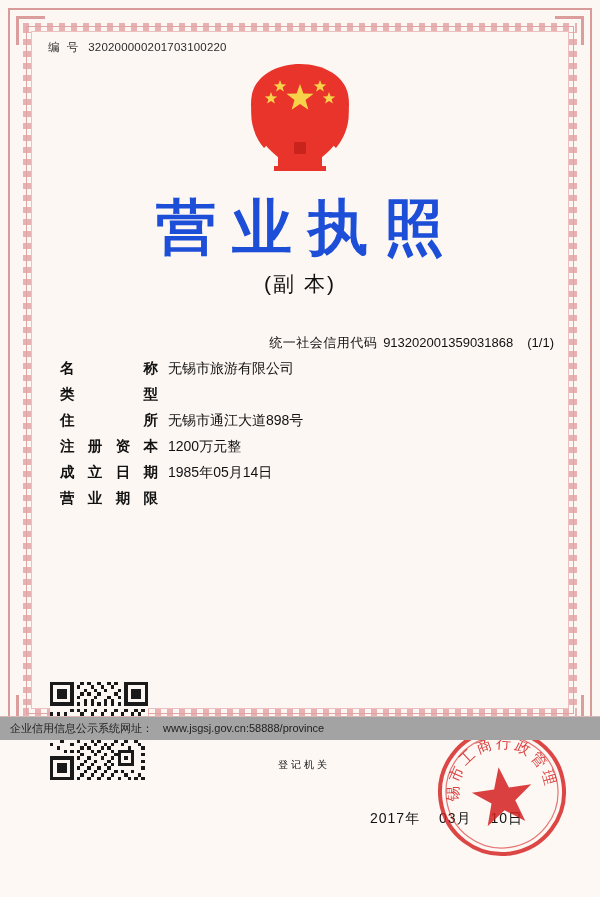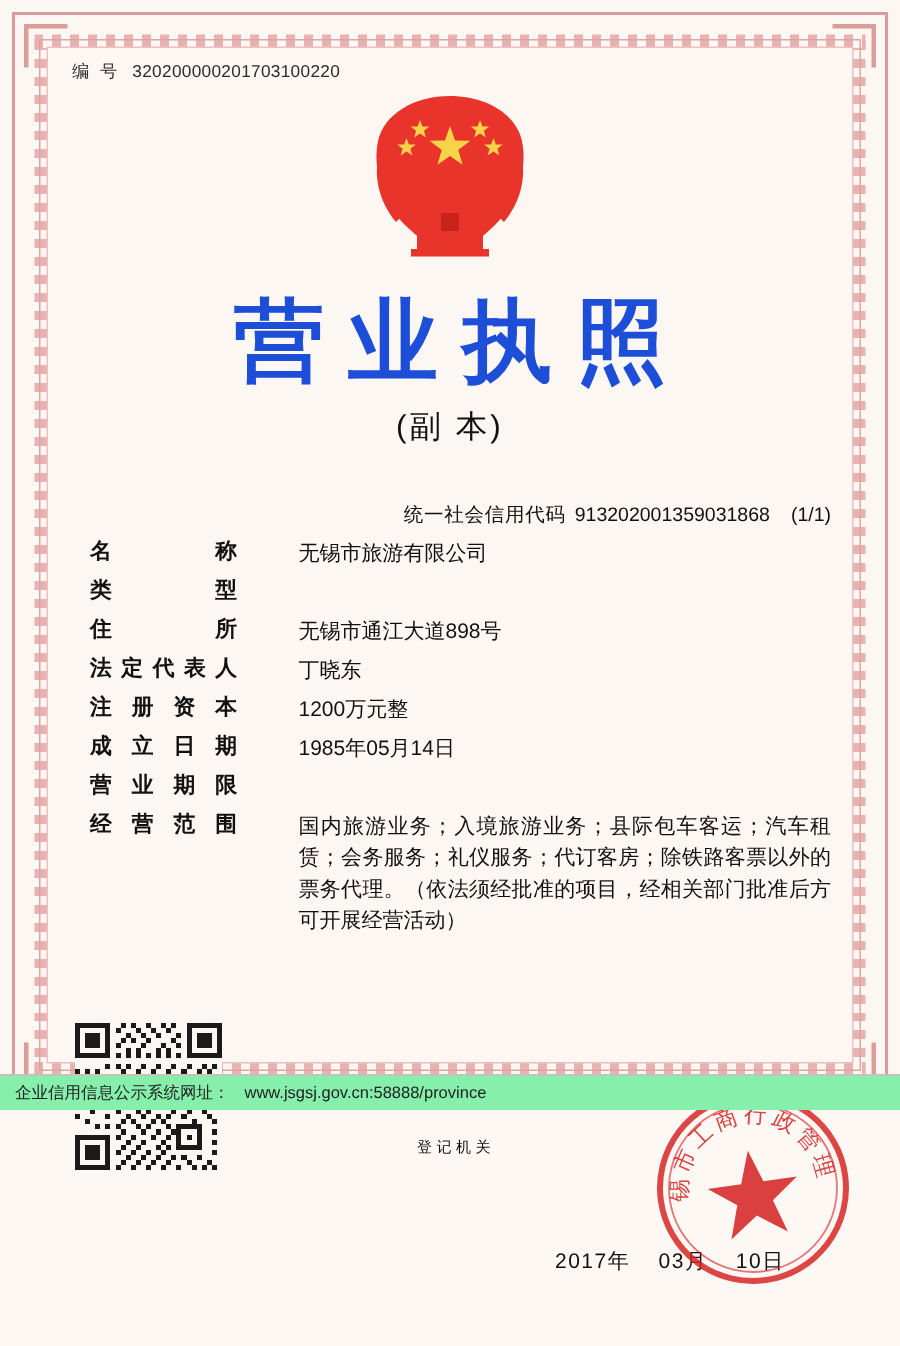--- a/index.html
+++ b/index.html
@@ -134,21 +134,20 @@
   .fields {
     position: absolute;
     top: 322px;
     left: 20px;
     right: 6px;
   }
   .field-row {
     display: flex;
     align-items: flex-start;
     margin-bottom: 6px;
-    gap: 31px;
   }
   .field-label {
     width: 108px;
     flex: 0 0 108px;
     font-size: 14.5px;
     font-weight: bold;
     color: #111;
     letter-spacing: 0;
     text-align: justify;
     text-align-last: justify;
@@ -182,21 +181,21 @@
     position: absolute;
     left: 238px;
     top: 722px;
     font-size: 10px;
     letter-spacing: 3px;
     color: #111;
   }
   .date-line {
     position: absolute;
     left: 330px;
-    top: 796px;
+    top: 774px;
     font-size: 14px;
     color: #111;
     letter-spacing: 1px;
     white-space: nowrap;
   }
   .date-line span { margin-right: 2px; }
   .date-line .sep { margin: 0 10px 0 2px; }
 
   
   .seal {
@@ -216,21 +215,21 @@
     bottom: 0;
     height: 24px;
     border-top: 1px solid #d7b7b7;
     display: flex;
     align-items: center;
     justify-content: space-between;
     padding: 0 10px;
     box-sizing: border-box;
     font-size: 11px;
     color: #222;
-    background: #86efac;
+    background: #a3a3a3;
   }
   .footer-left { white-space: nowrap; }
   .footer-left .url { margin-left: 10px; }
   .footer-right { white-space: nowrap; }
 </style>
 </head>
 <body>
 
 <div class="license">
 
@@ -288,37 +287,29 @@
         <div class="field-value">无锡市旅游有限公司</div>
       </div>
       <div class="field-row">
         <div class="field-label">类型</div>
       </div>
       <div class="field-row">
         <div class="field-label">住所</div>
         <div class="field-value">无锡市通江大道898号</div>
       </div>
       <div class="field-row">
-        <div class="field-label">法定代表人</div>
-        <div class="field-value">丁晓东</div>
-      </div>
-      <div class="field-row">
         <div class="field-label">注册资本</div>
         <div class="field-value">1200万元整</div>
       </div>
       <div class="field-row">
         <div class="field-label">成立日期</div>
         <div class="field-value">1985年05月14日</div>
       </div>
       <div class="field-row">
         <div class="field-label">营业期限</div>
-      </div>
-      <div class="field-row scope">
-        <div class="field-label">经营范围</div>
-        <div class="field-value">国内旅游业务；入境旅游业务；县际包车客运；汽车租赁；会务服务；礼仪服务；代订客房；除铁路客票以外的票务代理。（依法须经批准的项目，经相关部门批准后方可开展经营活动）</div>
       </div>
     </div>
 
     <div class="qr">
       <svg viewBox="0 0 29 29" width="98" height="98" shape-rendering="crispEdges" aria-hidden="true">
         <rect width="29" height="29" fill="#fdf7f3"></rect>
         <g fill="#1a1a1a">
 
           <rect x="0" y="0" width="7" height="1"></rect>
             <rect x="0" y="6" width="7" height="1"></rect>

